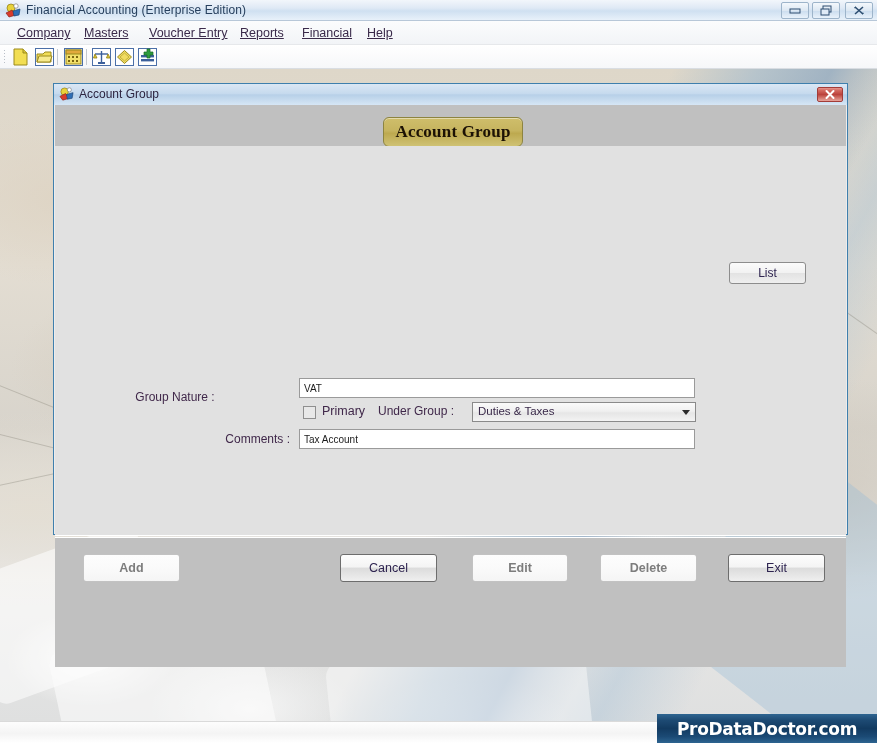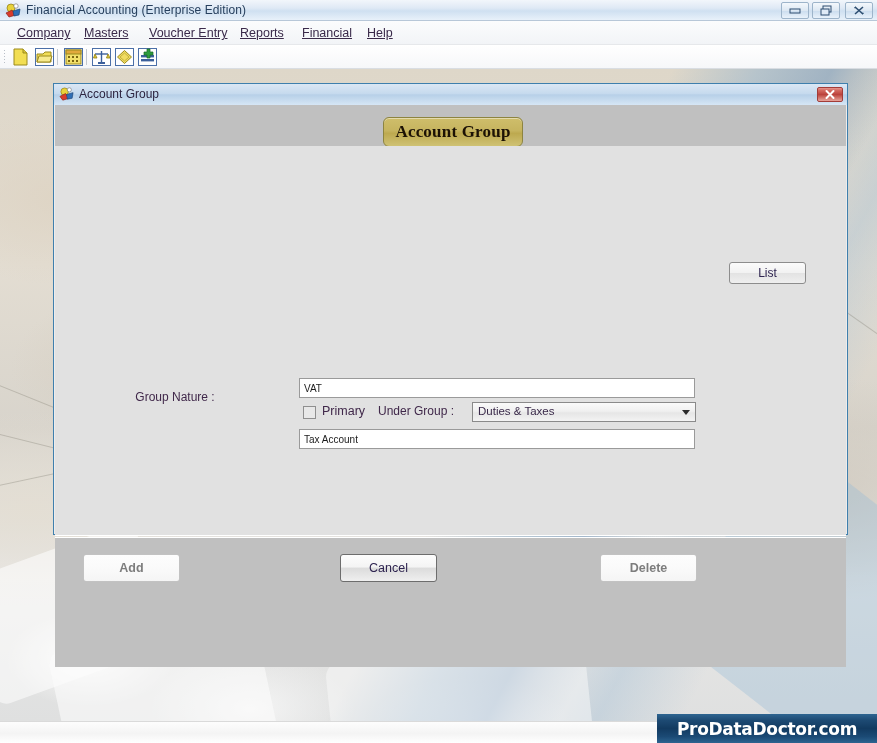--- a/index.html
+++ b/index.html
@@ -551,27 +551,30 @@
       <div class="form-label" style="left:5px; top:244px; width:230px; text-align:center;">Group Nature :</div>
       <div id="primary-check"></div>
       <div id="primary-label">Primary</div>
 
       <div id="under-group-label">Under Group :</div>
       <div id="under-group-select">
         <div id="under-group-value">Duties &amp; Taxes</div>
         <div id="under-group-arrow"></div>
       </div>
 
+      <div class="form-label" style="left:5px; top:286px; width:230px; text-align:right;">Comments :</div>
       <input class="text-input" id="comments-input" type="text" value="Tax Account" style="">
     </div>
 
     <div id="dlg-buttons">
       <div class="action-btn disabled" id="btn-add">Add</div>
       <div class="action-btn enabled" id="btn-cancel">Cancel</div>
+      <div class="action-btn disabled" id="btn-edit">Edit</div>
       <div class="action-btn disabled" id="btn-delete">Delete</div>
+      <div class="action-btn enabled" id="btn-exit">Exit</div>
     </div>
   </div>
 
   <div id="watermark">
     <span>ProDataDoctor.com</span>
   </div>
 
 </div>
 
 </body></html>

